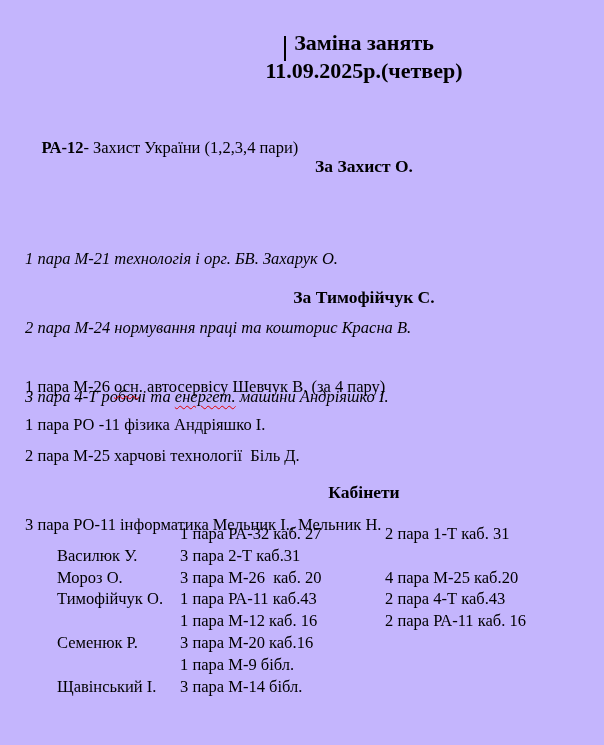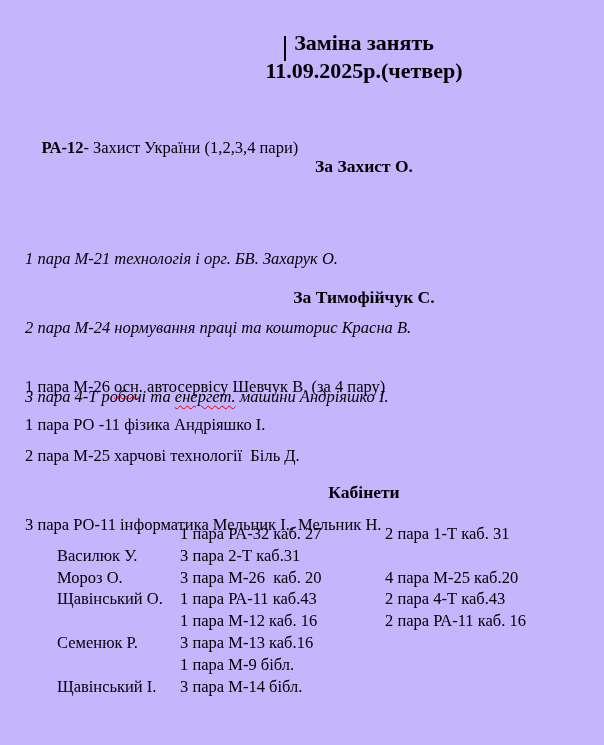--- a/index.html
+++ b/index.html
@@ -97,41 +97,41 @@
       <div class="cab-name">Мороз О.</div>
       <div class="cab-lines">
         <div class="cab-line">
             <div class="cab-a">3 пара М-26  каб. 20</div>
             <div class="cab-b">4 пара М-25 каб.20</div>
           </div>
       </div>
     </div>
 
     <div class="cab-row">
-      <div class="cab-name">Щавінський О.</div>
+      <div class="cab-name">Тимофійчук О.</div>
       <div class="cab-lines">
         <div class="cab-line">
             <div class="cab-a">1 пара РА-11 каб.43</div>
             <div class="cab-b">2 пара 4-Т каб.43</div>
           </div>
         <div class="cab-line">
             <div class="cab-b"></div>
           </div>
       </div>
     </div>
 
     <div class="cab-row">
       <div class="cab-name">Семенюк Р.</div>
       <div class="cab-lines">
         <div class="cab-line">
             <div class="cab-a">1 пара М-12 каб. 16</div>
             <div class="cab-b">2 пара РА-11 каб. 16</div>
           </div>
         <div class="cab-line">
-            <div class="cab-a">3 пара М-13 каб.16</div>
+            <div class="cab-a">3 пара М-20 каб.16</div>
             <div class="cab-b"></div>
           </div>
       </div>
     </div>
 
     <div class="cab-row">
       <div class="cab-name">Щавінський І.</div>
       <div class="cab-lines">
         <div class="cab-line">
             <div class="cab-a">1 пара М-9 бібл.</div>

